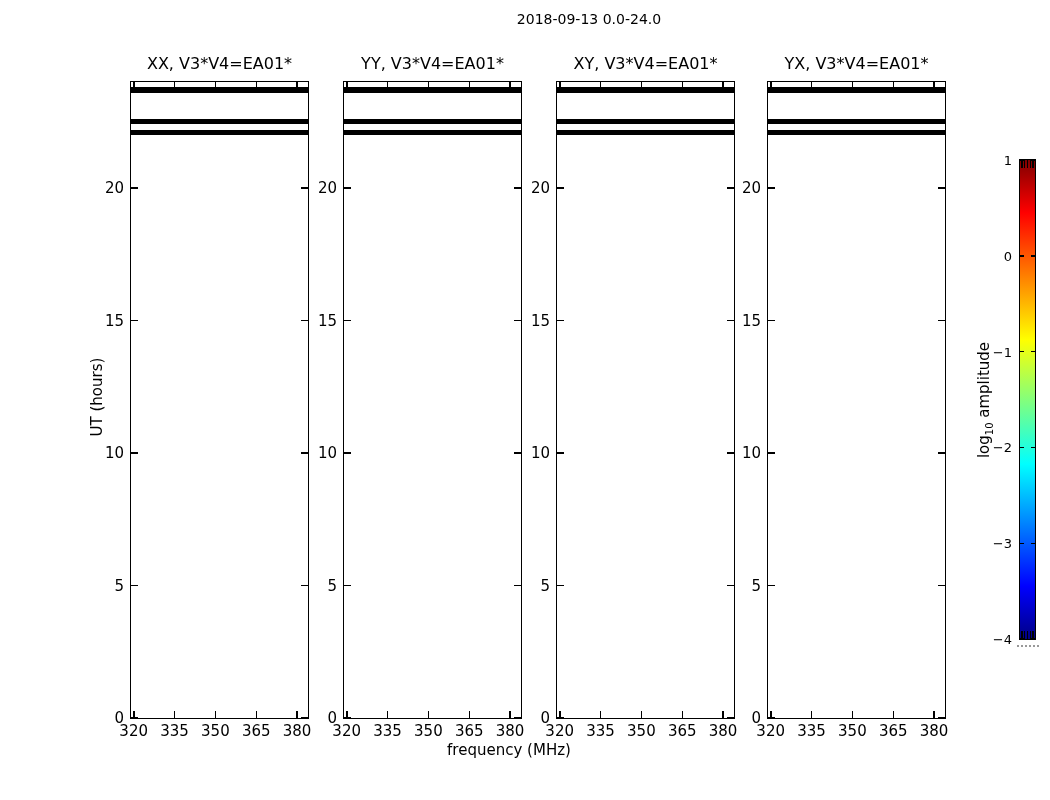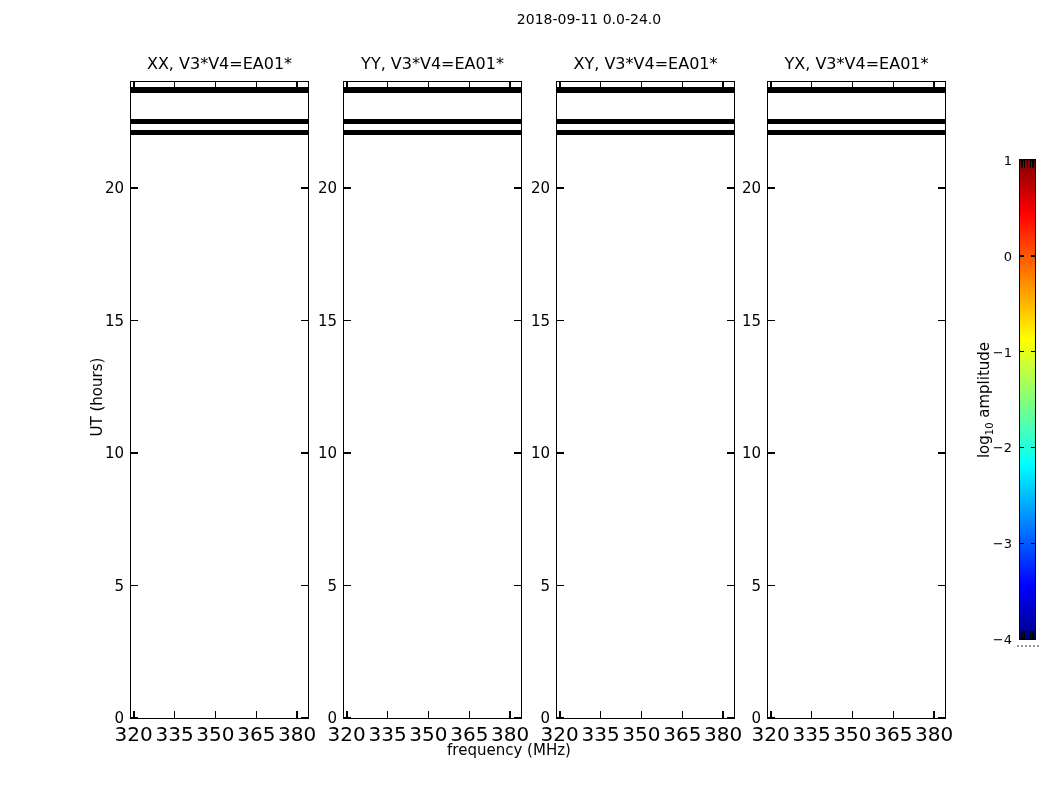--- a/index.html
+++ b/index.html
@@ -23,21 +23,21 @@
   .band { position:absolute; left:0; right:0; }
   .tick { position:absolute; background:#000; }
   .tick-x { width:1.5px; height:7px; }
   .tick-x-top { top:0; }
   .tick-x-bottom { bottom:0; }
   .tick-y { height:1.5px; width:7px; }
   .tick-y-left { left:0; }
   .tick-y-right { right:0; }
   .xtick-label {
     position:absolute; top:calc(100% + 4px); transform:translateX(-50%);
-    font-size:20px; white-space:nowrap;
+    font-size:15px; white-space:nowrap;
   }
   .ytick-label {
     position:absolute; right:calc(100% + 7px); transform:translateY(-50%);
     font-size:15px; white-space:nowrap;
   }
   .xaxis-label {
     position:absolute; top:741px; left:509px; transform:translateX(-50%);
     font-size:15px; white-space:nowrap;
   }
   .yaxis-label {
@@ -65,21 +65,21 @@
     transform:translate(-50%,-50%) rotate(-90deg);
     font-size:15px; white-space:nowrap;
   }
   .cb-label sub { font-size:10px; }
 </style>
 </head>
 <body>
 
 <div class="figure">
 
-  <div class="suptitle">2018-09-11 0.0-24.0</div>
+  <div class="suptitle">2018-09-13 0.0-24.0</div>
 
   <div class="panel" id="panel-0" style="left:130px">
     <div class="panel-title">XX, V3*V4=EA01*</div>
     <div class="plot-area">
         <div class="band" style="top: 5.3px; height: 5.3px; background: rgb(0, 0, 0);"></div>
         <div class="band" style="top: 37.1px; height: 5.3px; background: rgb(0, 0, 0);"></div>
         <div class="band" style="top: 47.7px; height: 5.3px; background: rgb(0, 0, 0);"></div>
         <div class="tick tick-x tick-x-top" style="left: 2px;"></div>
         <div class="tick tick-x tick-x-bottom" style="left: 2px;"></div>
         <div class="tick tick-x tick-x-top" style="left: 42.8px;"></div>

